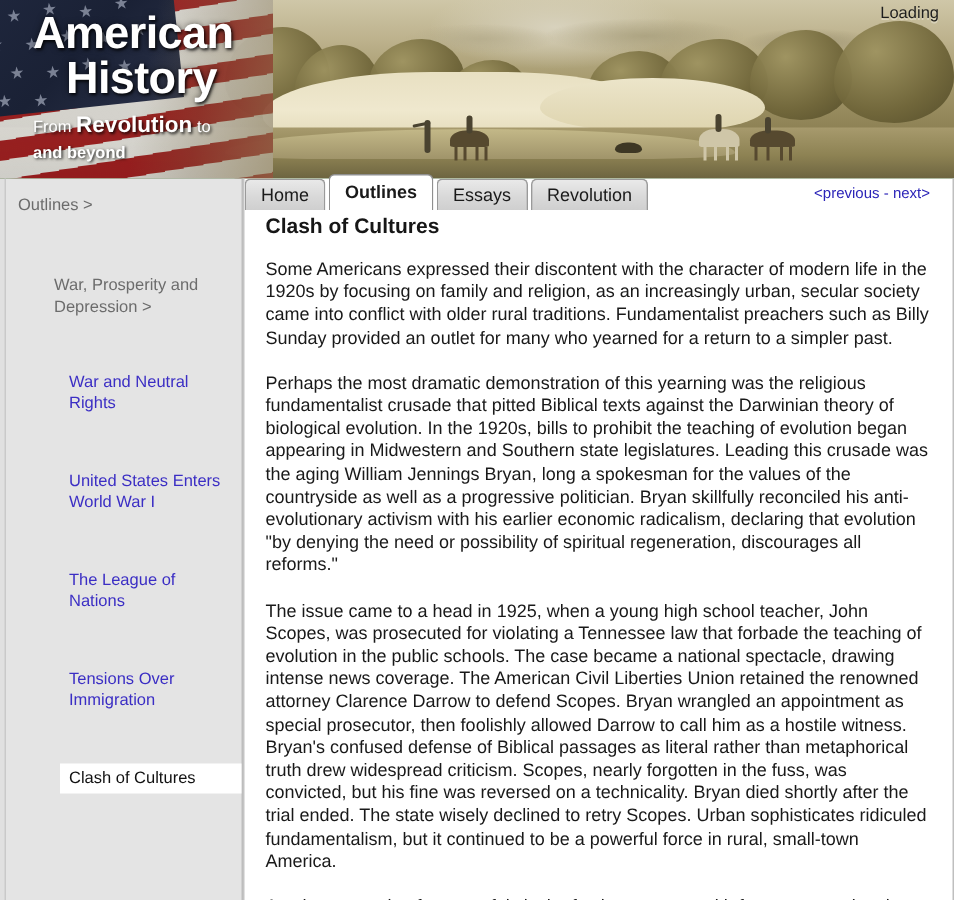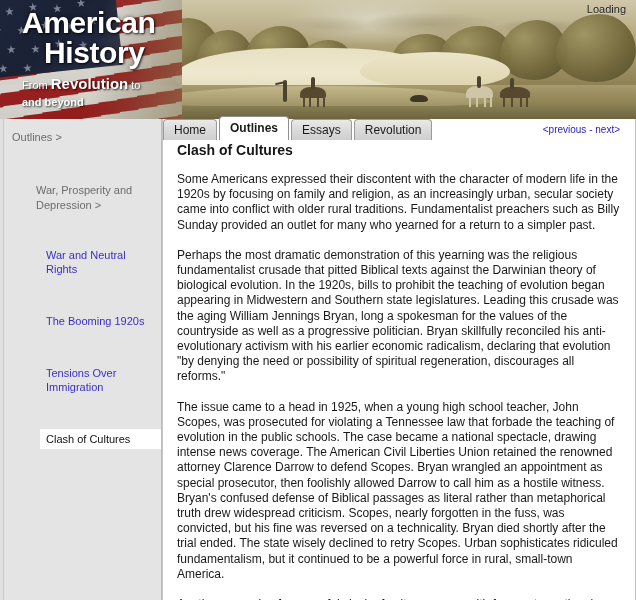--- a/index.html
+++ b/index.html
@@ -403,21 +403,22 @@
 
   <div id="shell">
 
     <div id="leftrail"></div>
 
     <div id="sidebar">
       <div class="crumb i1">Outlines &gt;</div>
       <div class="crumb i3">War, Prosperity and Depression &gt;</div>
 
       <a class="navlink">War and Neutral Rights</a>
-      <a class="navlink">The Booming 1920s</a>
+      <a class="navlink">United States Enters World War I</a>
+      <a class="navlink">The League of Nations</a>
       <a class="navlink">Tensions Over Immigration</a>
       <a class="navlink current">Clash of Cultures</a>
     </div>
 
     <div id="content">
       <div class="pager">&lt;previous - next&gt;</div>
       <h1 class="page-title">Clash of Cultures</h1>
       <p class="body">Some Americans expressed their discontent with the character of modern life in the 1920s by focusing on family and religion, as an increasingly urban, secular society came into conflict with older rural traditions. Fundamentalist preachers such as Billy Sunday provided an outlet for many who yearned for a return to a simpler past.</p>
       <p class="body">Perhaps the most dramatic demonstration of this yearning was the religious fundamentalist crusade that pitted Biblical texts against the Darwinian theory of biological evolution. In the 1920s, bills to prohibit the teaching of evolution began appearing in Midwestern and Southern state legislatures. Leading this crusade was the aging William Jennings Bryan, long a spokesman for the values of the countryside as well as a progressive politician. Bryan skillfully reconciled his anti-evolutionary activism with his earlier economic radicalism, declaring that evolution "by denying the need or possibility of spiritual regeneration, discourages all reforms."</p>
       <p class="body">The issue came to a head in 1925, when a young high school teacher, John Scopes, was prosecuted for violating a Tennessee law that forbade the teaching of evolution in the public schools. The case became a national spectacle, drawing intense news coverage. The American Civil Liberties Union retained the renowned attorney Clarence Darrow to defend Scopes. Bryan wrangled an appointment as special prosecutor, then foolishly allowed Darrow to call him as a hostile witness. Bryan's confused defense of Biblical passages as literal rather than metaphorical truth drew widespread criticism. Scopes, nearly forgotten in the fuss, was convicted, but his fine was reversed on a technicality. Bryan died shortly after the trial ended. The state wisely declined to retry Scopes. Urban sophisticates ridiculed fundamentalism, but it continued to be a powerful force in rural, small-town America.</p>

